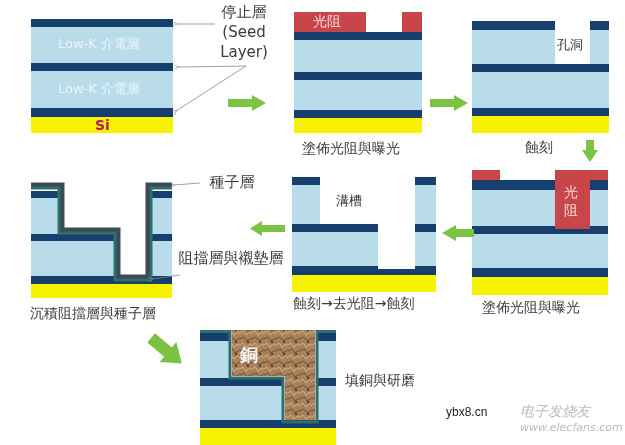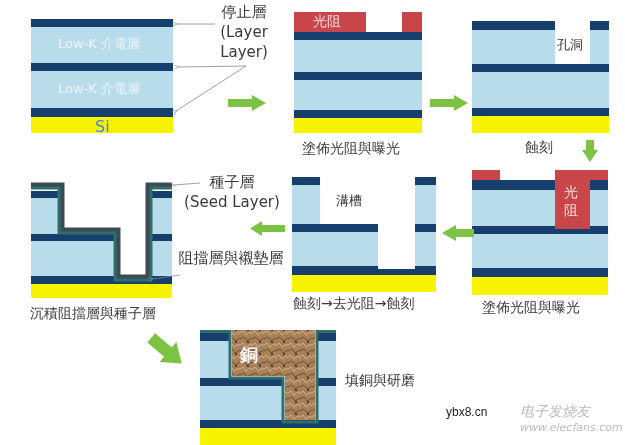--- a/index.html
+++ b/index.html
@@ -156,45 +156,44 @@
     <rect x="200" y="428" width="136" height="17" fill="#f7f200"></rect>
     <path d="M232 330 L315 330 L315 420 L285 420 L285 376 L232 376 Z" fill="url(#copperTex)"></path>
     <path d="M230 330 L230 378 L283 378 L283 422 L317 422 L317 330" stroke="#2f6f6a" stroke-width="3" fill="none"></path>
     <rect x="200" y="330" width="30" height="3" fill="#2f6f6a"></rect>
     <rect x="317" y="330" width="19" height="3" fill="#2f6f6a"></rect>
   </g>
 </svg>
 
 <div class="abs" style="left:58px;top:35px;color:#e9f5fa;font-size:13px;">Low-K 介電層</div>
 <div class="abs" style="left:58px;top:80px;color:#e9f5fa;font-size:13px;">Low-K 介電層</div>
-<div class="abs" style="left:95px;top:117px;color:#3b82f6;font-size:16px;font-weight:normal;">Si</div>
+<div class="abs" style="left:95px;top:117px;color:#be185d;font-size:14px;font-weight:bold;">Si</div>
 <div class="note" style="left:214px;top:2px;width:60px;">
   <div>停止層</div>
-  <div>(Layer</div>
+  <div>(Seed</div>
   <div>Layer)</div>
 </div>
 
 <div class="abs" style="left:313px;top:13px;color:#f6dede;font-size:14px;">光阻</div>
 <div class="lbl" style="left:302px;top:140px;">塗佈光阻與曝光</div>
 
 <div class="abs" style="left:557px;top:36px;color:#333;font-size:13px;">孔洞</div>
 <div class="lbl" style="left:525px;top:139px;">蝕刻</div>
 
 <div class="abs" style="left:564px;top:183px;color:#f6dede;font-size:14px;line-height:18px;">
   <div>光</div>
   <div>阻</div>
 </div>
 <div class="lbl" style="left:482px;top:299px;">塗佈光阻與曝光</div>
 
 <div class="abs" style="left:336px;top:192px;color:#333;font-size:13px;">溝槽</div>
 <div class="lbl" style="left:293px;top:295px;">蝕刻→去光阻→蝕刻</div>
 
 <div class="note" style="left:182px;top:172px;width:100px;">
   <div>種子層</div>
-  <div>(Seed Layer)</div>
 </div>
 <div class="note" style="left:172px;top:248px;width:118px;">
   <div>阻擋層與襯墊層</div>
 </div>
 <div class="lbl" style="left:30px;top:305px;">沉積阻擋層與種子層</div>
 
 <div class="abs" style="left:240px;top:343px;color:#f4f4f4;font-size:18px;font-weight:bold;">銅</div>
 <div class="lbl" style="left:345px;top:372px;">填銅與研磨</div>
 
 <div class="wm1" style="left:446px;top:405px;">ybx8.cn</div>

